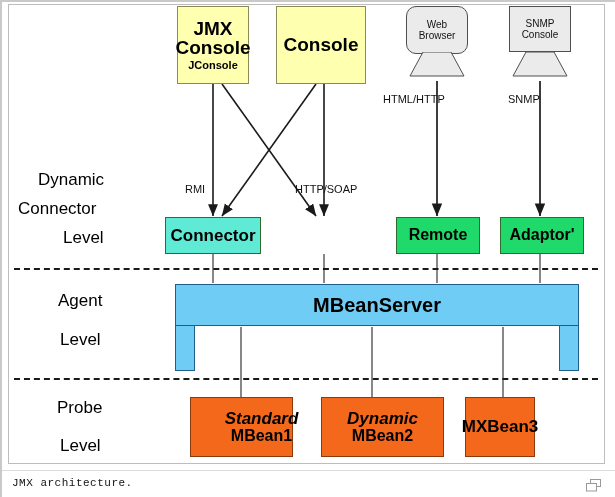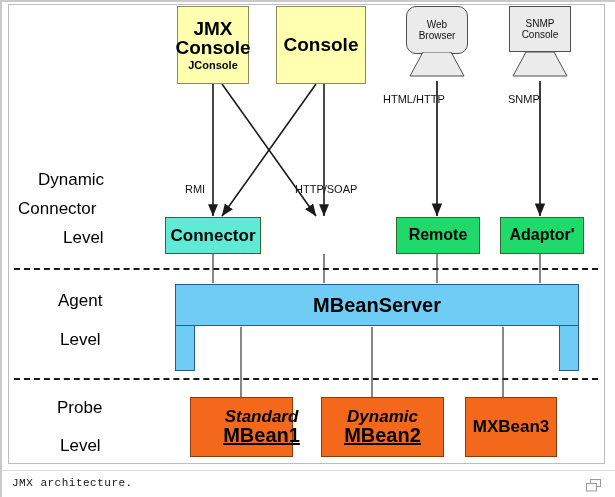--- a/index.html
+++ b/index.html
@@ -30,21 +30,21 @@
        text-align:center;line-height:1.04;color:#000;}
   .console{background:#ffffb0;border:1px solid #8a8a5a;}
   .console .l1{font-size:19px;font-weight:bold;}
   .console .l2{font-size:19px;font-weight:bold;}
   .console .sub{font-size:11px;font-weight:bold;margin-top:2px;}
 
   .connector{background:#5eead4;border:1px solid #2f6b2f;font-size:17px;font-weight:bold;}
   .adaptor{background:#1fd96b;border:1px solid #2f6b2f;font-size:16px;font-weight:bold;}
   .mbean{background:#f4681c;border:1px solid #8a3a0d;}
   .mbean .it{font-size:17px;font-style:italic;font-weight:bold;}
-  .mbean .rg{font-size:20px;font-weight:bold;text-decoration:underline;}
+  .mbean .rg{font-size:16px;font-weight:bold;}
   .mbean .one{font-size:17px;font-weight:bold;}
 
   
   .monitor{position:absolute;}
   .screen{position:absolute;left:0;top:0;box-sizing:border-box;background:#ebebeb;
           border:1px solid #4f4f4f;display:flex;flex-direction:column;
           align-items:center;justify-content:center;line-height:1.15;}
   .screen .s1,.screen .s2{font-size:10px;color:#111;}
   .stand{position:absolute;}
 
@@ -171,21 +171,21 @@
   <div class="mbs-leg" style="left:559px;top:326px;width:20px;height:45px;"></div>
 
   <div class="box mbean" style="left:190px;top:397px;width:103px;height:60px;padding-left:40px;">
     <div class="it">Standard</div>
     <div class="rg">MBean1</div>
   </div>
   <div class="box mbean" style="left:321px;top:397px;width:123px;height:60px;">
     <div class="it">Dynamic</div>
     <div class="rg">MBean2</div>
   </div>
-  <div class="box mbean" style="left:465px;top:397px;width:92px;height:60px;">
+  <div class="box mbean" style="left:465px;top:397px;width:70px;height:60px;">
     <div class="one">MXBean3</div>
   </div>
 
   <div id="caption-bar"></div>
   <div id="caption-text">JMX architecture.</div>
   <svg id="restore-icon" viewBox="0 0 16 13">
     <rect x="4.5" y="0.5" width="10" height="7" fill="none" stroke="#9a9a9a" stroke-width="1"></rect>
     <rect x="0.5" y="4.5" width="10" height="7.5" fill="#ffffff" stroke="#9a9a9a" stroke-width="1"></rect>
   </svg>
 </div>

